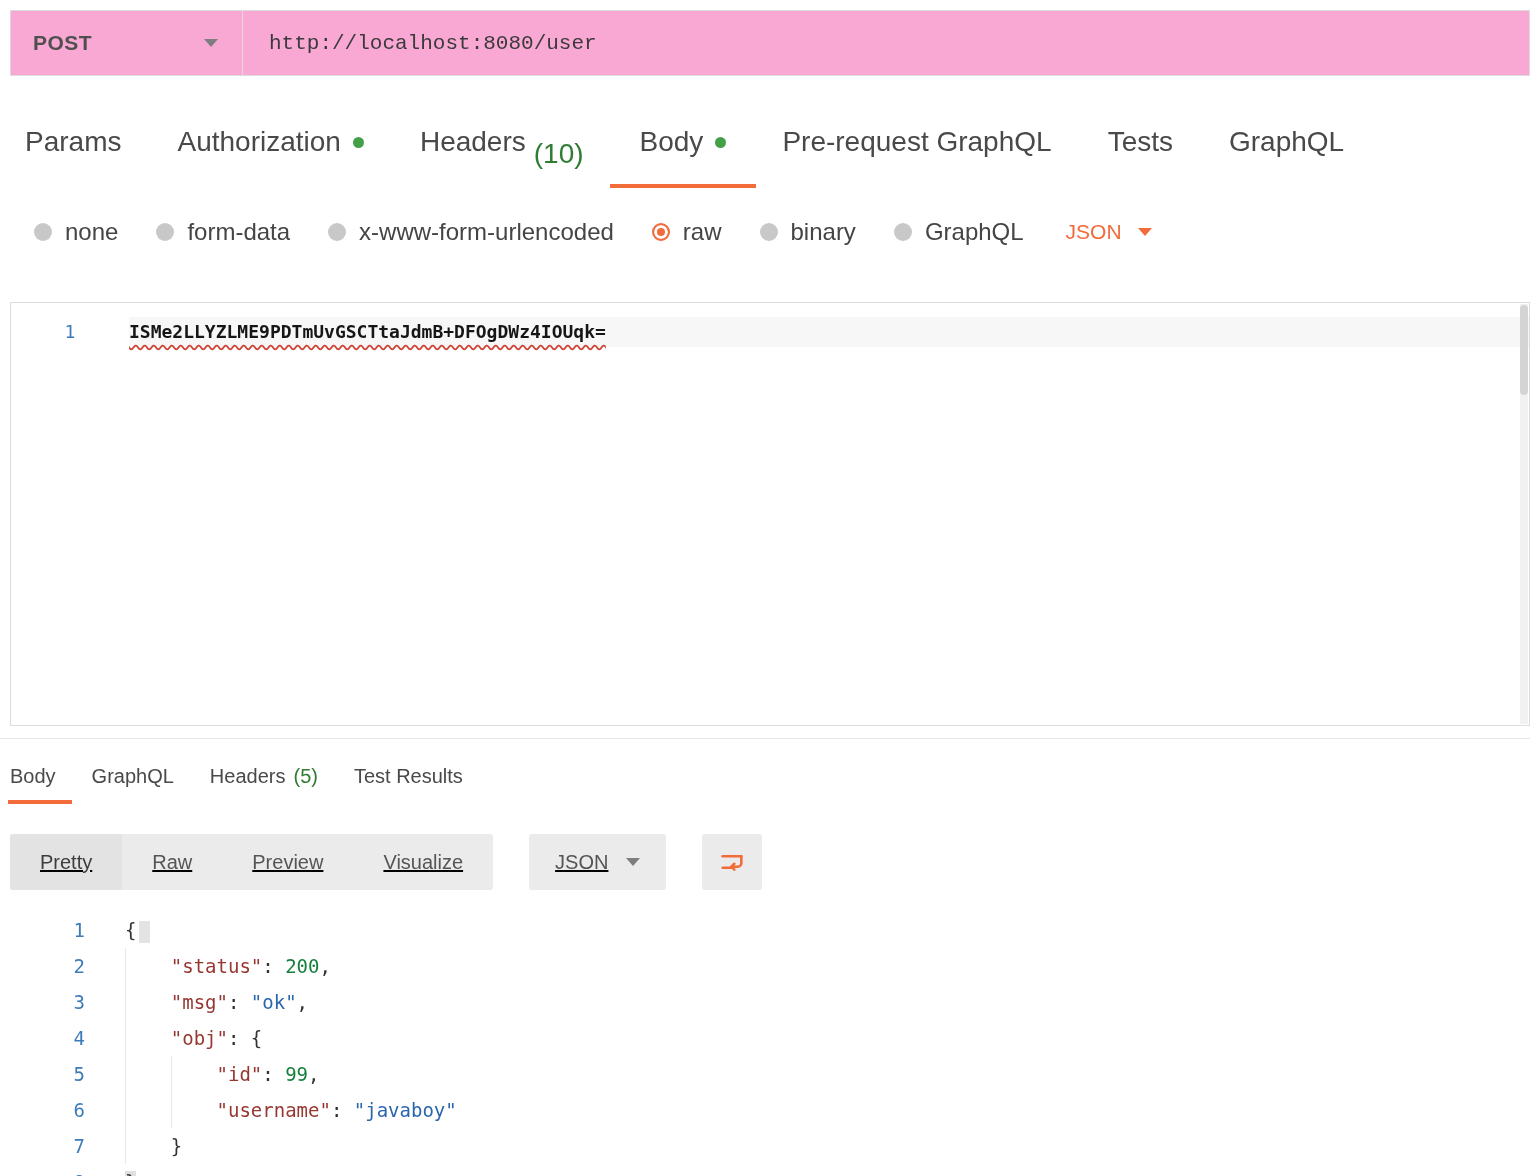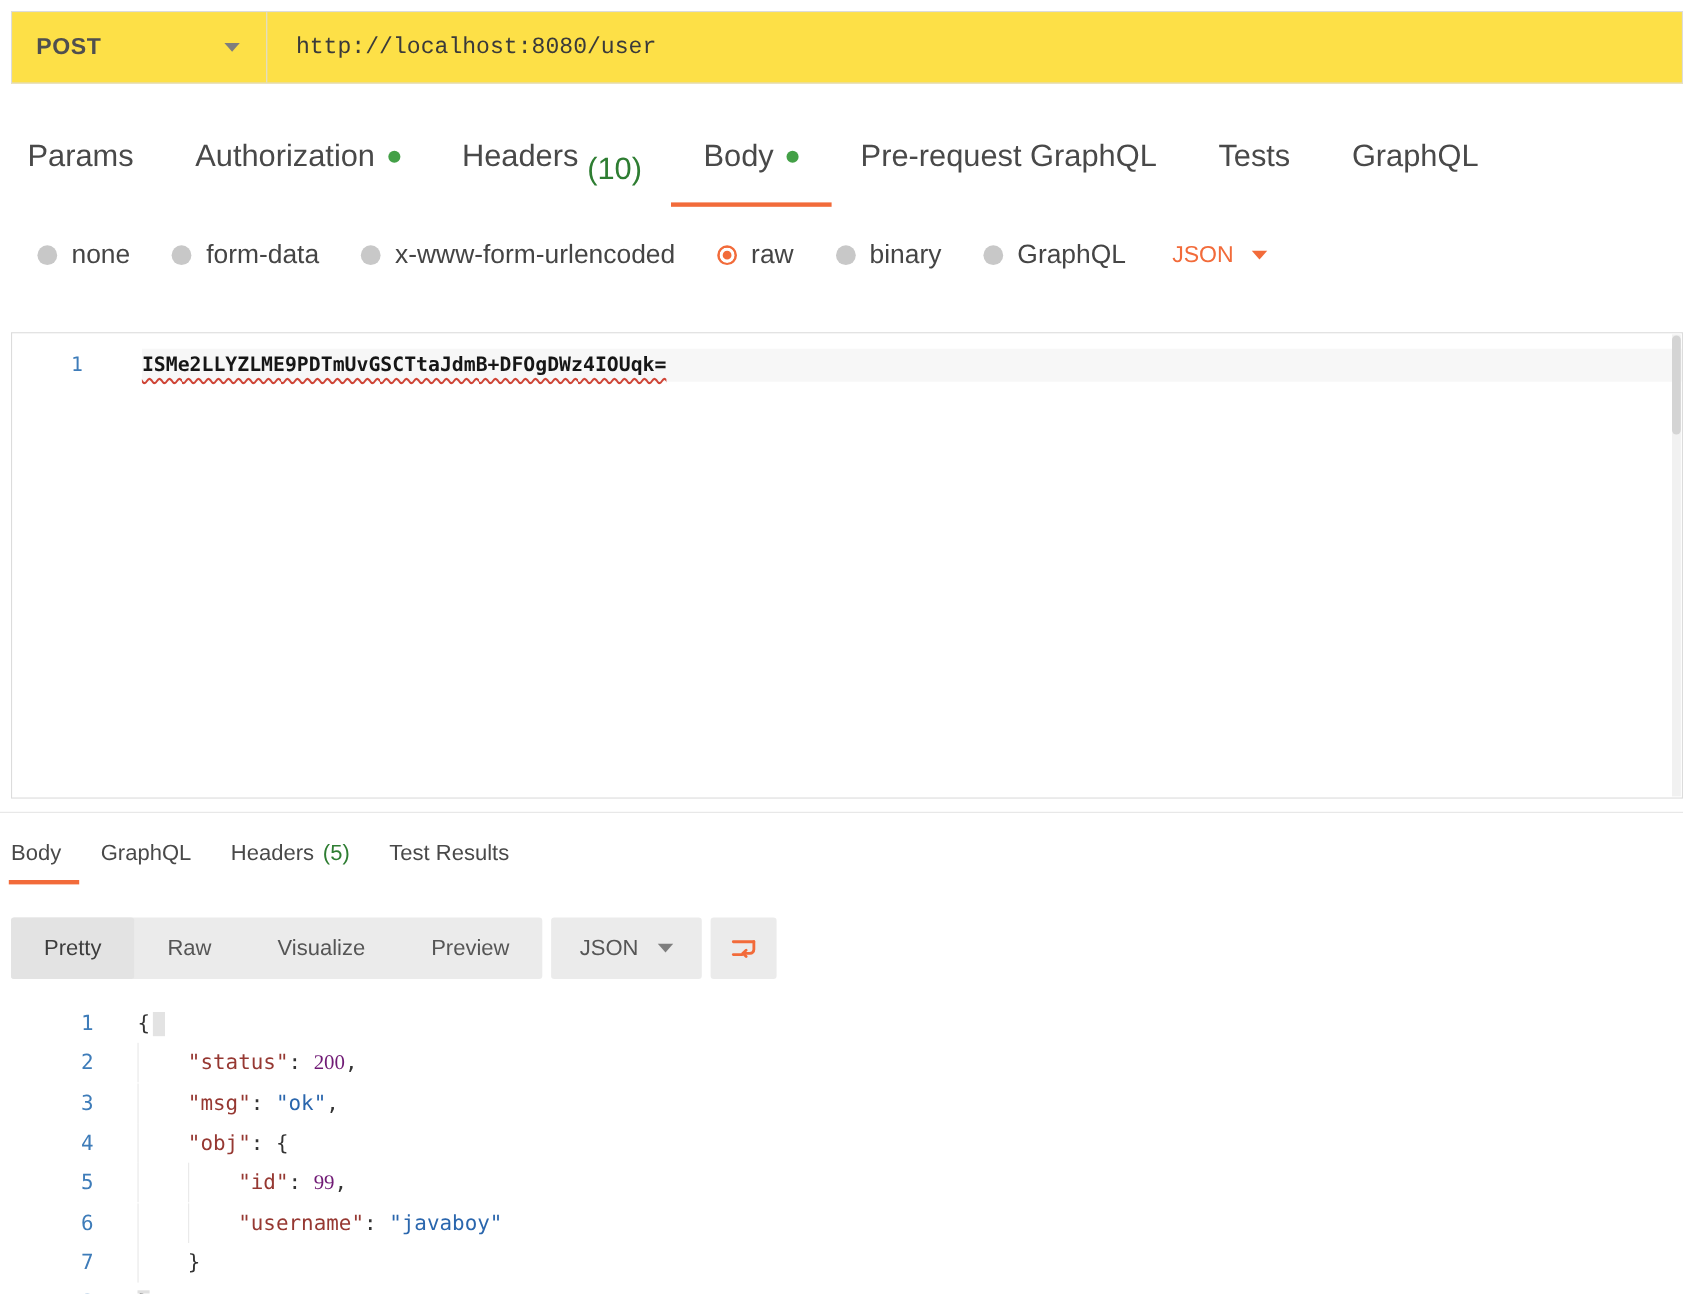--- a/index.html
+++ b/index.html
@@ -1,21 +1,21 @@
 <!DOCTYPE html>
 <html><head>
 <meta charset="utf-8">
 <style>
   * { margin:0; padding:0; box-sizing:border-box; }
   html,body { width:1530px; height:1176px; background:#fff; overflow:hidden;
               font-family:"Liberation Sans", sans-serif; }
   .app { padding-left:10px; }
 
   
-  .url-bar { margin-top:10px; height:66px; background:#fde047; border:1px solid #dcdcdc;
+  .url-bar { margin-top:10px; height:66px; background:#f9a8d4; border:1px solid #dcdcdc;
              display:flex; align-items:stretch; }
   .method-select { width:232px; display:flex; align-items:center; justify-content:space-between;
                    padding:0 24px 0 22px; border-right:1px solid #dcdcdc; cursor:pointer; }
   .method-label { font-size:21px; font-weight:bold; color:#4f4f4f; letter-spacing:.5px; }
   .caret { width:0; height:0; border-left:7px solid transparent; border-right:7px solid transparent;
            border-top:8px solid #7e7e7e; display:inline-block; }
   .caret.orange { border-top-color:#f26b3a; }
   .url-input { display:flex; align-items:center; padding-left:26px; font-size:21px; color:#3a3a3a; flex:1;font-family:Liberation Mono, monospace; }
 
   
@@ -50,38 +50,38 @@
   .divider { height:1px; background:#e6e6e6; margin:12px 0 0 -10px; }
 
   
   .resp-tabs { margin-top:26px; display:flex; gap:36px; font-size:20px; color:#494949; }
   .rsp-tab { position:relative; padding-bottom:16px; cursor:pointer; display:flex; align-items:center; }
   .rsp-tab .count { color:#2e7d32; margin-left:8px; }
   .rsp-tab.active::after { content:""; position:absolute; left:-2px; right:-16px; bottom:0;
                            height:4px; background:#f26b3a; }
 
   
-  .toolbar { margin-top:30px; display:flex; gap:8px; }
+  .toolbar { margin-top:30px; display:flex; gap:36px;text-decoration:underline; }
   .view-group { background:#ebebeb; border-radius:3px; height:56px; display:flex; align-items:stretch; }
   .view-btn { border:none; background:transparent; font-family:inherit; font-size:20px; color:#555;
               padding:0 30px; cursor:pointer; border-radius:3px; }
   .view-btn.active { background:#e3e3e3; color:#3d3d3d; }
   .format-btn { background:#ebebeb; border-radius:3px; height:56px; padding:0 26px; display:flex;
                 align-items:center; gap:18px; font-size:20px; color:#555; cursor:pointer; }
   .wrap-btn { background:#ebebeb; border:none; border-radius:3px; height:56px; width:60px;
               display:flex; align-items:center; justify-content:center; cursor:pointer; }
 
   
   .resp-code { margin-top:22px; font:19px/36px "DejaVu Sans Mono", monospace; }
   .cl { display:flex; }
   .cl-num { width:75px; text-align:right; flex:none; color:#3e7cb9; }
   .cl-code { margin-left:40px; white-space:pre; color:#333; }
   .tk-k { color:#963832; }
   .tk-s { color:#2a66ad; }
-  .tk-n { color:#701a75;font-family:Liberation Serif, serif; }
+  .tk-n { color:#15803d; }
   .tk-p { color:#333; }
   .tk-m { color:#333; background:#e0e0e0; }
   .tk-i { display:inline-block; width:4ch; height:36px; vertical-align:top; border-left:1px solid #e8e8e8; }
   .tk-box { display:inline-block; width:11px; height:22px; background:#e3e3e3; margin-left:3px; vertical-align:middle; }
 </style>
 </head>
 <body>
 
 <div class="app">
 
@@ -178,22 +178,22 @@
         </div>
         <div class="rsp-tab">
           <span>Test Results</span>
         </div>
       </div>
 
     <div class="toolbar">
       <div class="view-group">
           <button class="view-btn active">Pretty</button>
           <button class="view-btn">Raw</button>
+          <button class="view-btn">Preview</button>
           <button class="view-btn">Visualize</button>
-          <button class="view-btn">Preview</button>
         </div>
       <div class="format-btn">
         <span>JSON</span>
         <span class="caret"></span>
       </div>
       <button class="wrap-btn">
         <svg width="28" height="28" viewBox="0 0 24 24" fill="none" stroke="#f26b3a" stroke-width="2.2" stroke-linecap="round" stroke-linejoin="round">
           <path d="M4 7h16"></path>
           <path d="M4 17h7"></path>
           <path d="M20 7v6a3 3 0 0 1-3 3h-5.5"></path>

